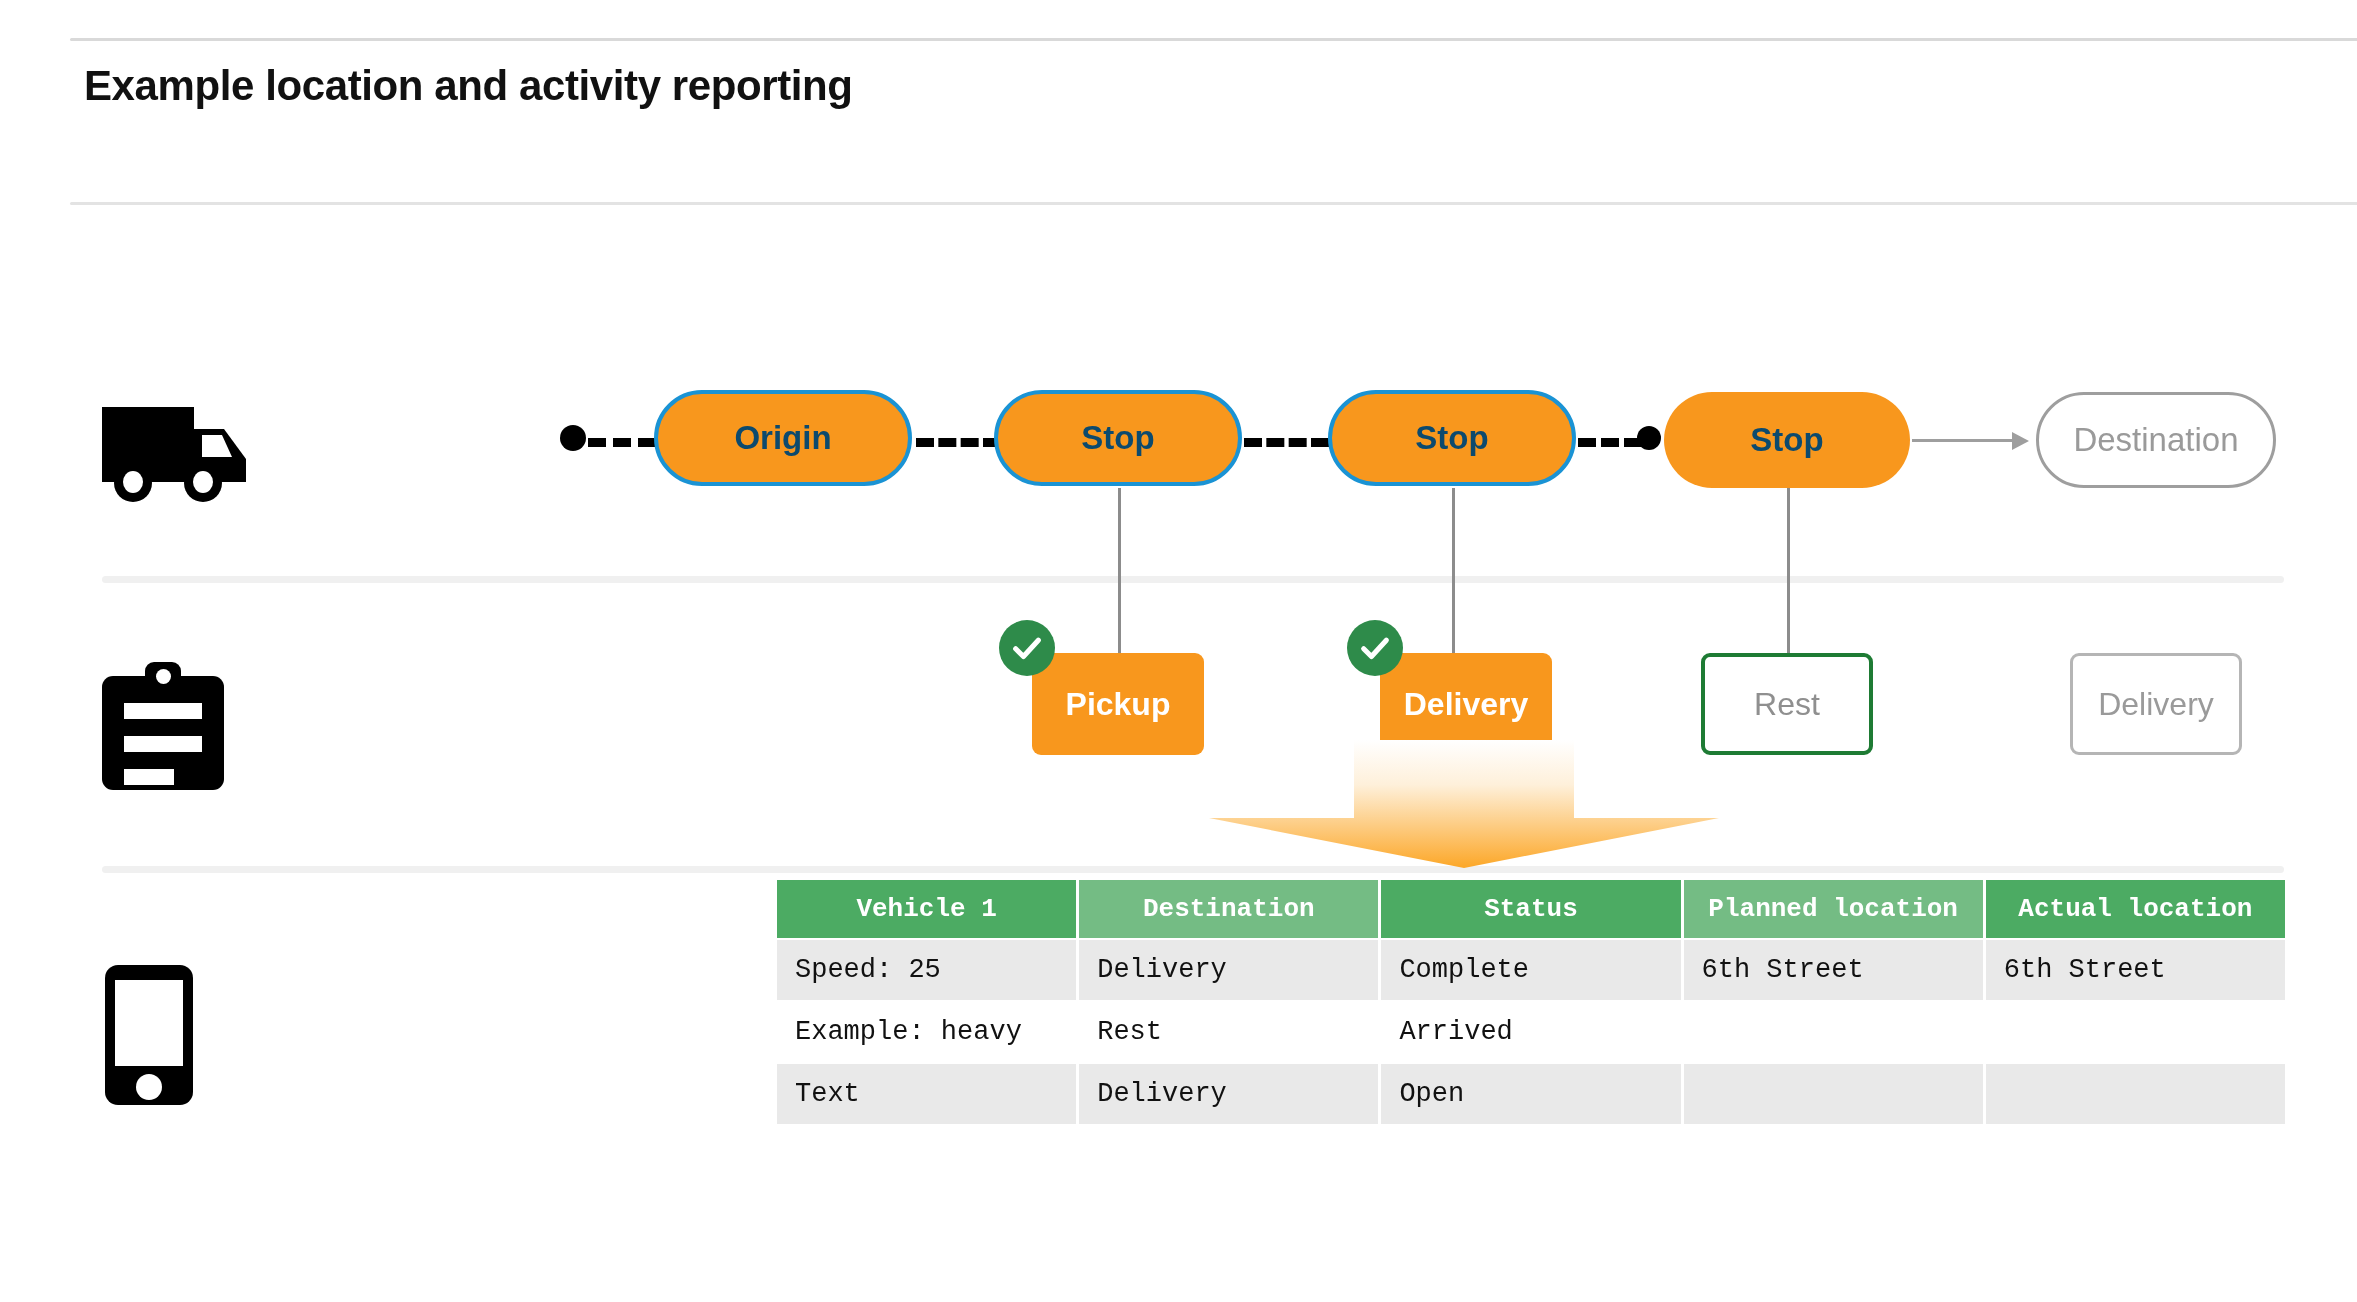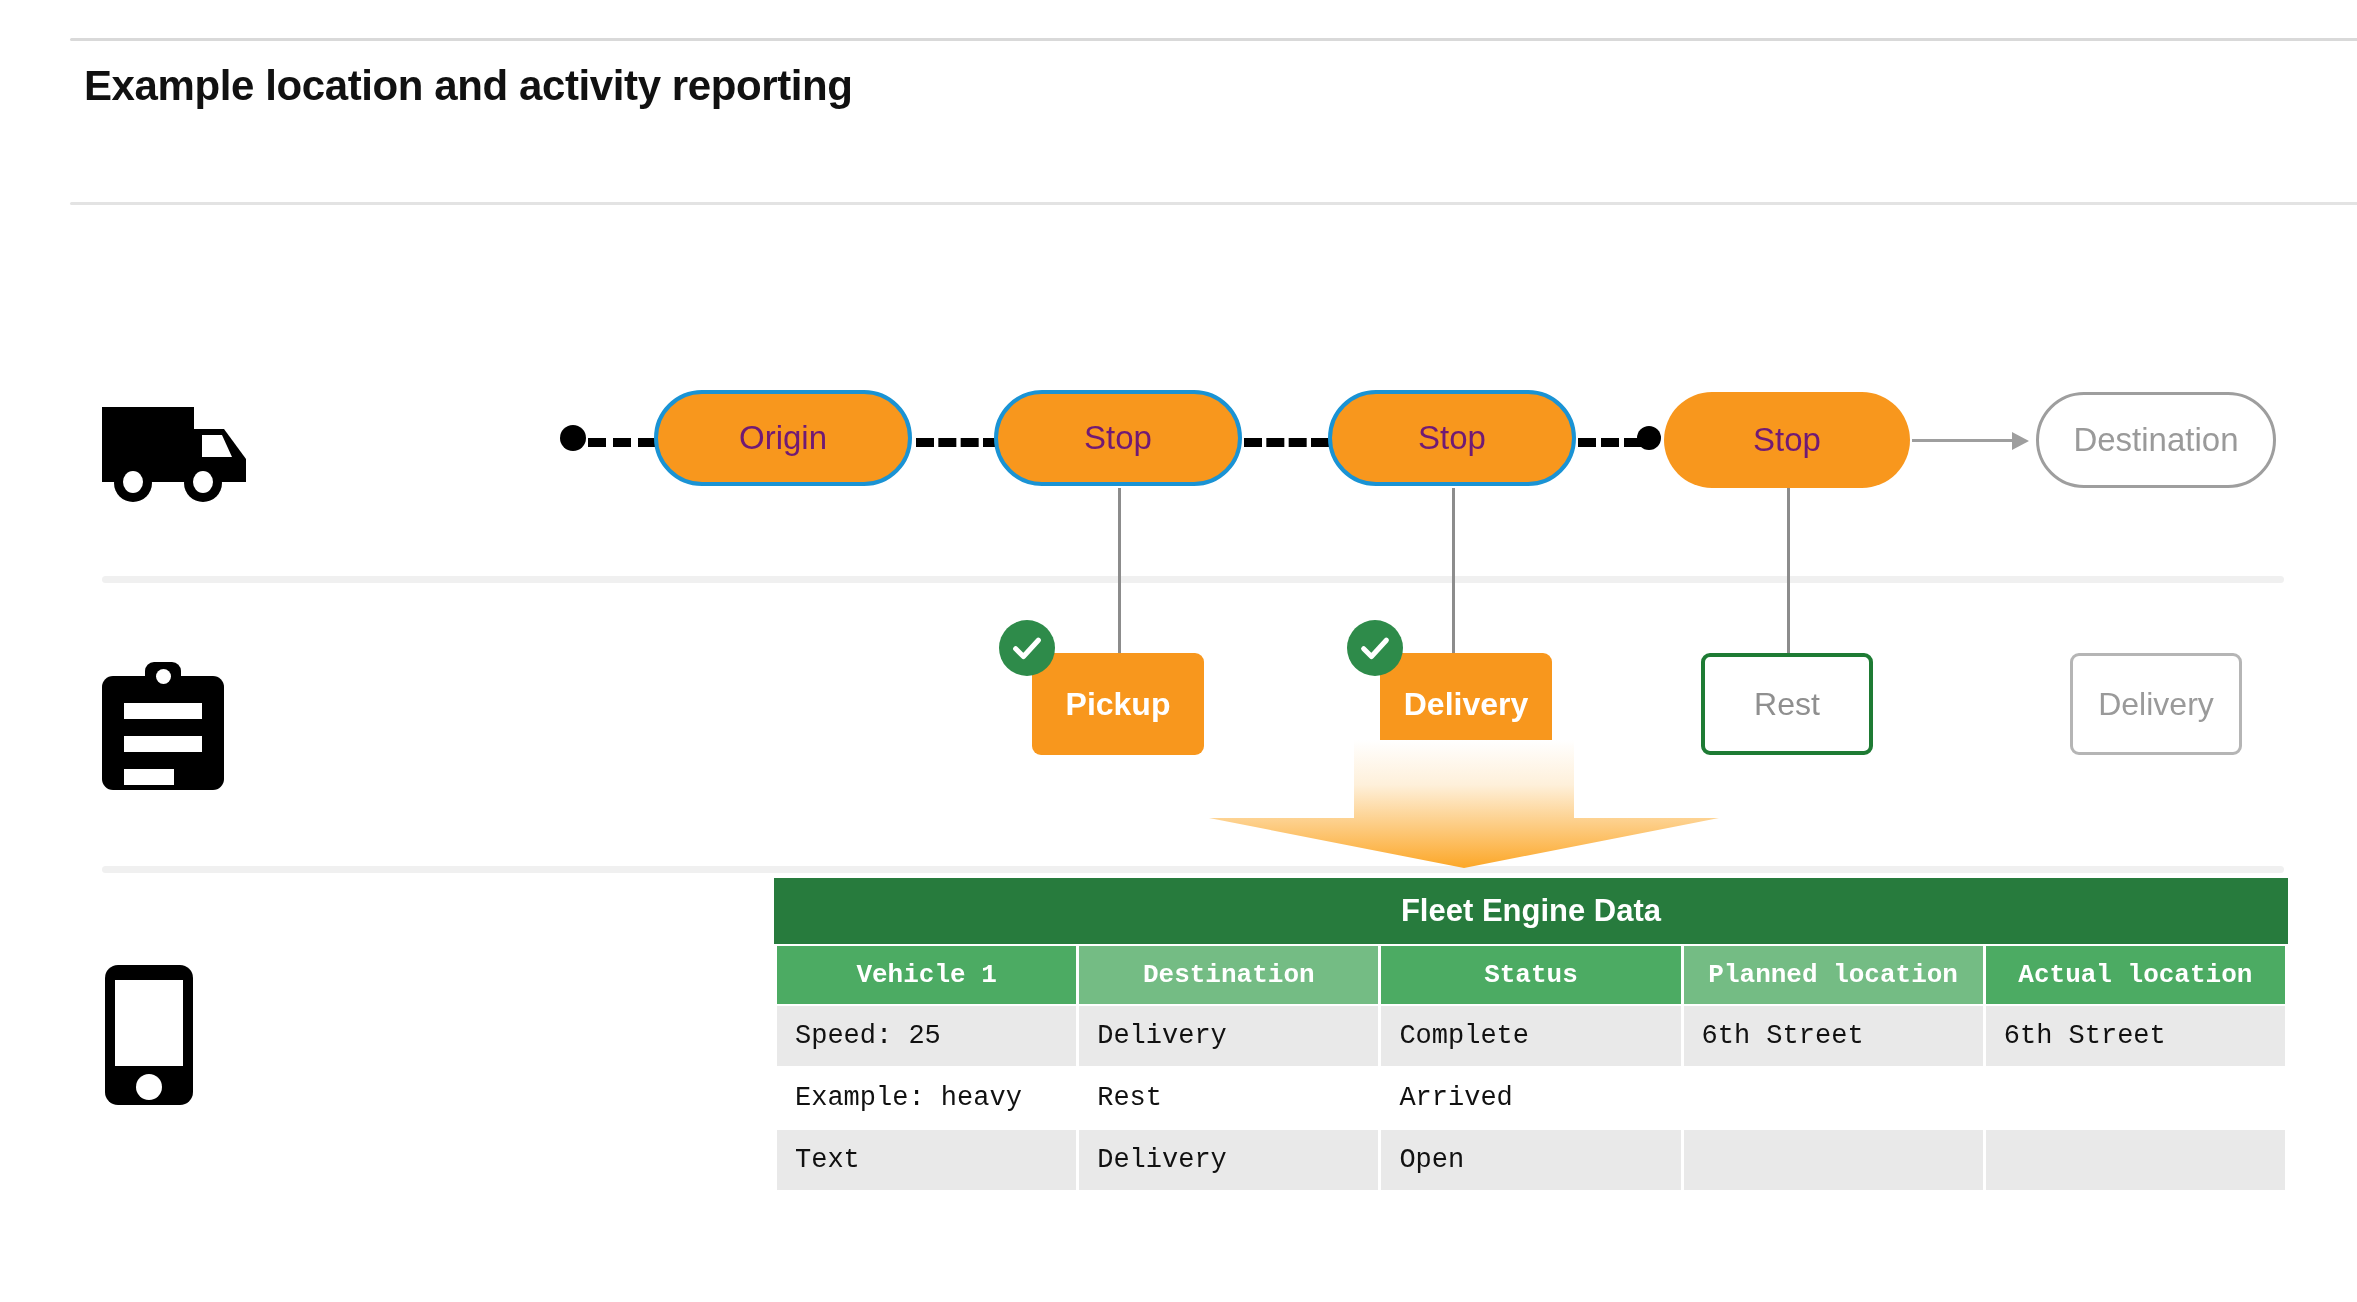--- a/index.html
+++ b/index.html
@@ -68,21 +68,21 @@
   .phone .shell { position:absolute; inset:0; background:#000; border-radius: 13px; }
   .phone .screen { position:absolute; left:10px; top:15px; width:68px; height:86px; background:#fff; }
   .phone .home { position:absolute; left:31px; top:109px; width:26px; height:26px; border-radius:50%; background:#fff; }
 
   
   .route-dot { position: absolute; width: 26px; height: 26px; border-radius: 50%; background: #000; }
   .dash-seg { position: absolute; height: 0; border-top: 9px dashed #000; }
 
   .pill {
     position: absolute; display: flex; align-items: center; justify-content: center;
-    border-radius: 999px; font-size: 33px; font-weight: 400; color: #701a75;
+    border-radius: 999px; font-size: 33px; font-weight: 700; color: #0c4a6e;
     background: #F8971D; border: 4px solid #1A93D4; height: 96px;
   }
   .pill.noborder { border: none; background: #F8971D; height: 96px; }
   .pill.ghost { background: #fff; border: 3px solid #9e9e9e; color: #9a9a9a; font-weight: 500; }
 
   .arrow-line { position: absolute; height: 3px; background: #9e9e9e; }
   .arrow-head {
     position: absolute; width: 0; height: 0;
     border-left: 17px solid #9e9e9e;
     border-top: 9px solid transparent;
@@ -244,21 +244,20 @@
           <stop offset="0%" stop-color="#FFFFFF"></stop>
           <stop offset="35%" stop-color="#FEF0DA"></stop>
           <stop offset="100%" stop-color="#FCA728"></stop>
         </linearGradient>
       </defs>
       <path d="M150 0 L370 0 L370 78 L515 78 L260 128 L5 78 L150 78 Z" fill="url(#ga)"></path>
     </svg>
   </div>
 
   <div class="fleet-table">
-    <div class="tbl-title">Fleet Engine Data</div>
     <table class="tbl-grid">
       <colgroup>
         <col class="col-1">
           <col class="col-2">
           <col class="col-3">
           <col class="col-4">
           <col class="col-5">
       </colgroup>
       <thead>
         <tr>

